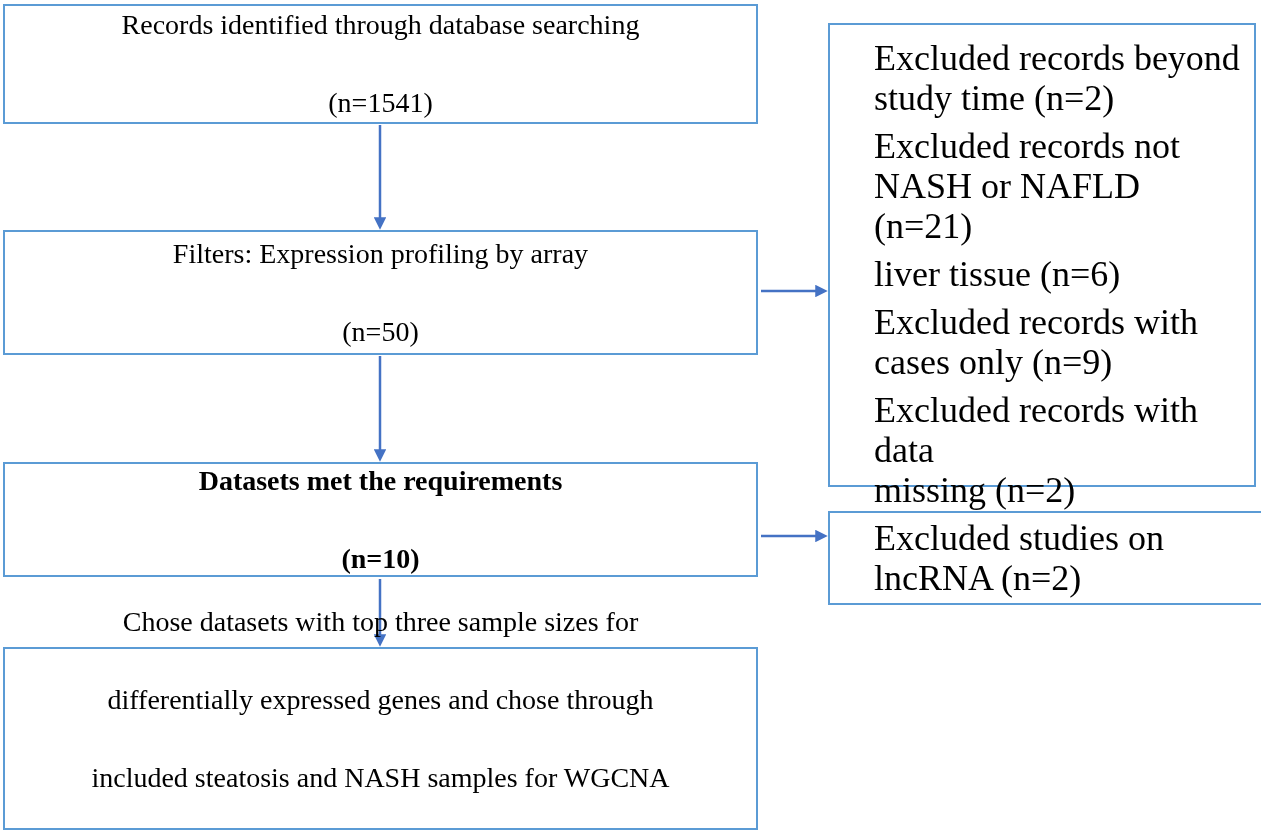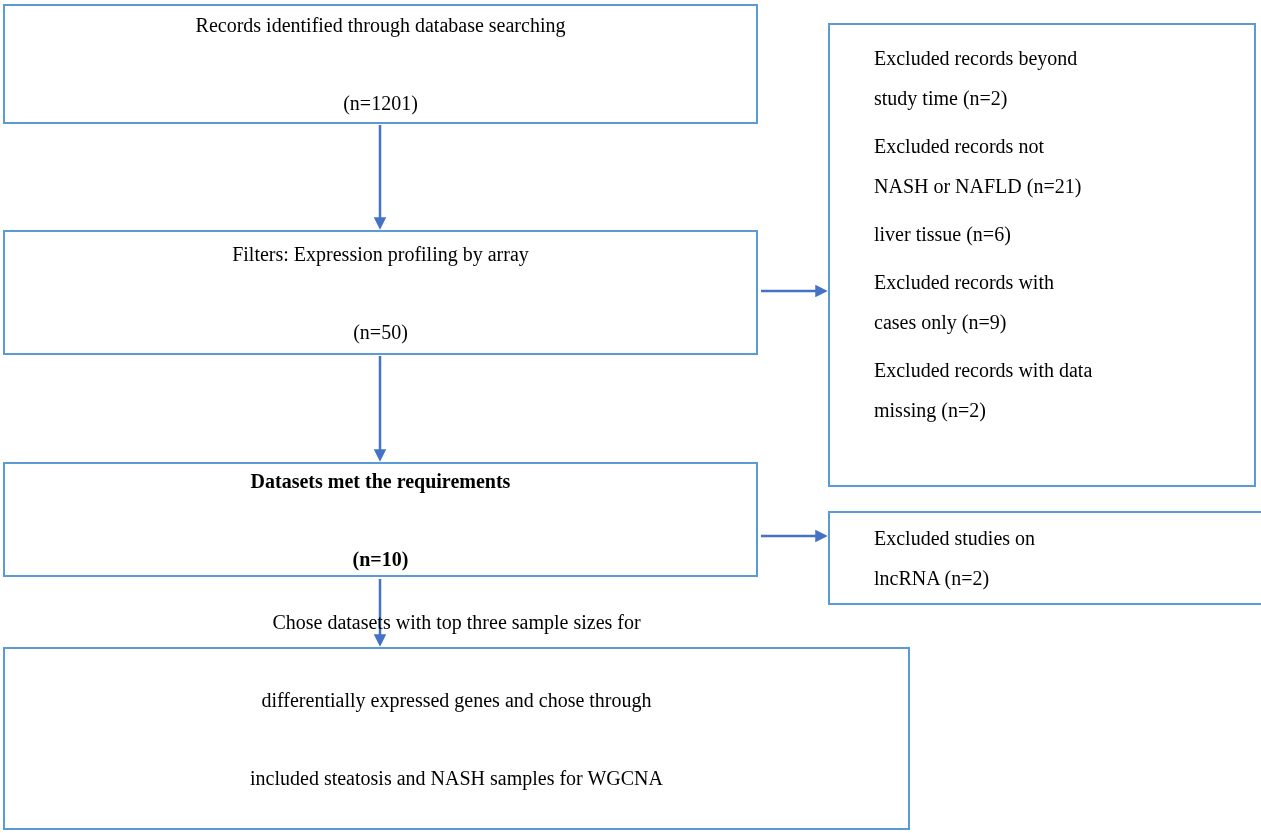--- a/index.html
+++ b/index.html
@@ -21,26 +21,26 @@
     box-sizing: border-box;
     border: 2px solid #5B9BD5;
     background: #ffffff;
   }
   .center-box {
     display: flex;
     flex-direction: column;
     justify-content: center;
     align-items: center;
     text-align: right;
-    font-size: 20px;
+    font-size: 28px;
     line-height: 42px;
     gap: 36px;
   }
   .left-box {
-    font-size: 20px;
+    font-size: 36px;
     line-height: 40px;
     text-align: left;
   }
   .line {
     white-space: pre-wrap;
   }
   #box-exclusions {
     padding: 13px 8px 8px 44px;
   }
   .exclusion-item {
@@ -71,34 +71,34 @@
     </defs>
     <path d="M380 125 L380 226" stroke="#4472C4" stroke-width="2.5" fill="none" marker-end="url(#ah)"></path>
     <path d="M380 356 L380 458" stroke="#4472C4" stroke-width="2.5" fill="none" marker-end="url(#ah)"></path>
     <path d="M380 579 L380 643" stroke="#4472C4" stroke-width="2.5" fill="none" marker-end="url(#ah)"></path>
     <path d="M761 291 L824 291" stroke="#4472C4" stroke-width="2.5" fill="none" marker-end="url(#ah)"></path>
     <path d="M761 536 L824 536" stroke="#4472C4" stroke-width="2.5" fill="none" marker-end="url(#ah)"></path>
   </svg>
 
   <div class="box center-box" style="left:3px; top:4px; width:755px; height:120px;">
     <div class="line">Records identified through database searching</div>
-    <div class="line">(n=1201)</div>
+    <div class="line">(n=1541)</div>
   </div>
 
   <div class="box center-box" style="left:3px; top:230px; width:755px; height:125px;">
     <div class="line">Filters: Expression profiling by array</div>
     <div class="line">(n=50)</div>
   </div>
 
   <div class="box center-box" style="left:3px; top:462px; width:755px; height:115px;font-weight:bold;">
     <div class="line">Datasets met the requirements</div>
     <div class="line">(n=10)</div>
   </div>
 
-  <div class="box center-box" style="left:3px; top:647px; width:907px; height:183px;">
+  <div class="box center-box" style="left:3px; top:647px; width:755px; height:183px;">
     <div class="line">Chose datasets with top three sample sizes for</div>
     <div class="line">differentially expressed genes and chose through</div>
     <div class="line">included steatosis and NASH samples for WGCNA</div>
     <div class="line">and validation</div>
   </div>
 
   <div id="box-exclusions" class="box left-box" style="left:828px; top:23px; width:428px; height:464px;">
     <div class="exclusion-item">
       <div class="line">Excluded records beyond</div>
       <div class="line">study time (n=2)</div>

